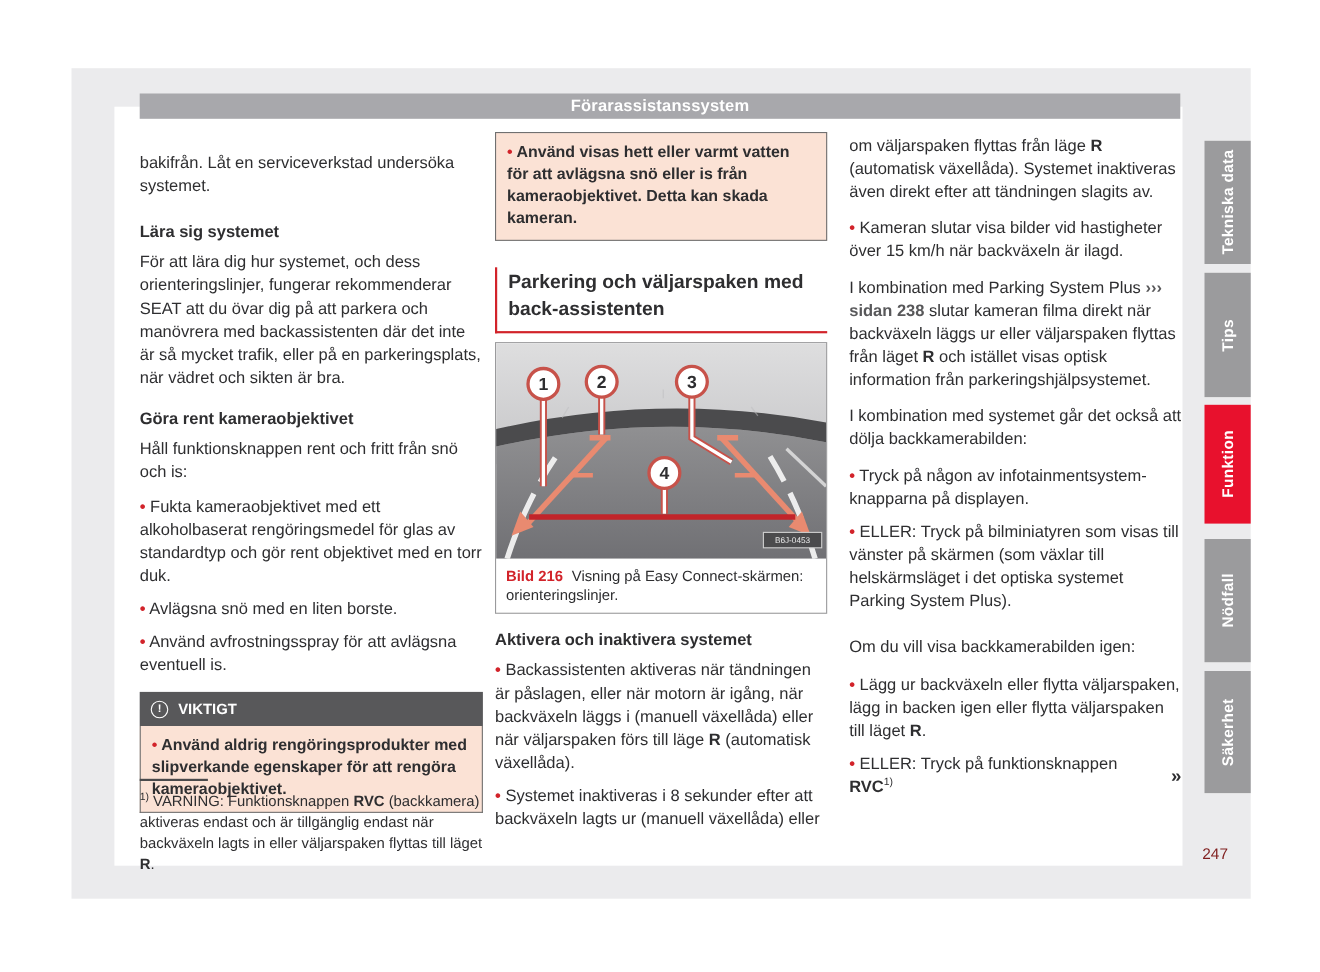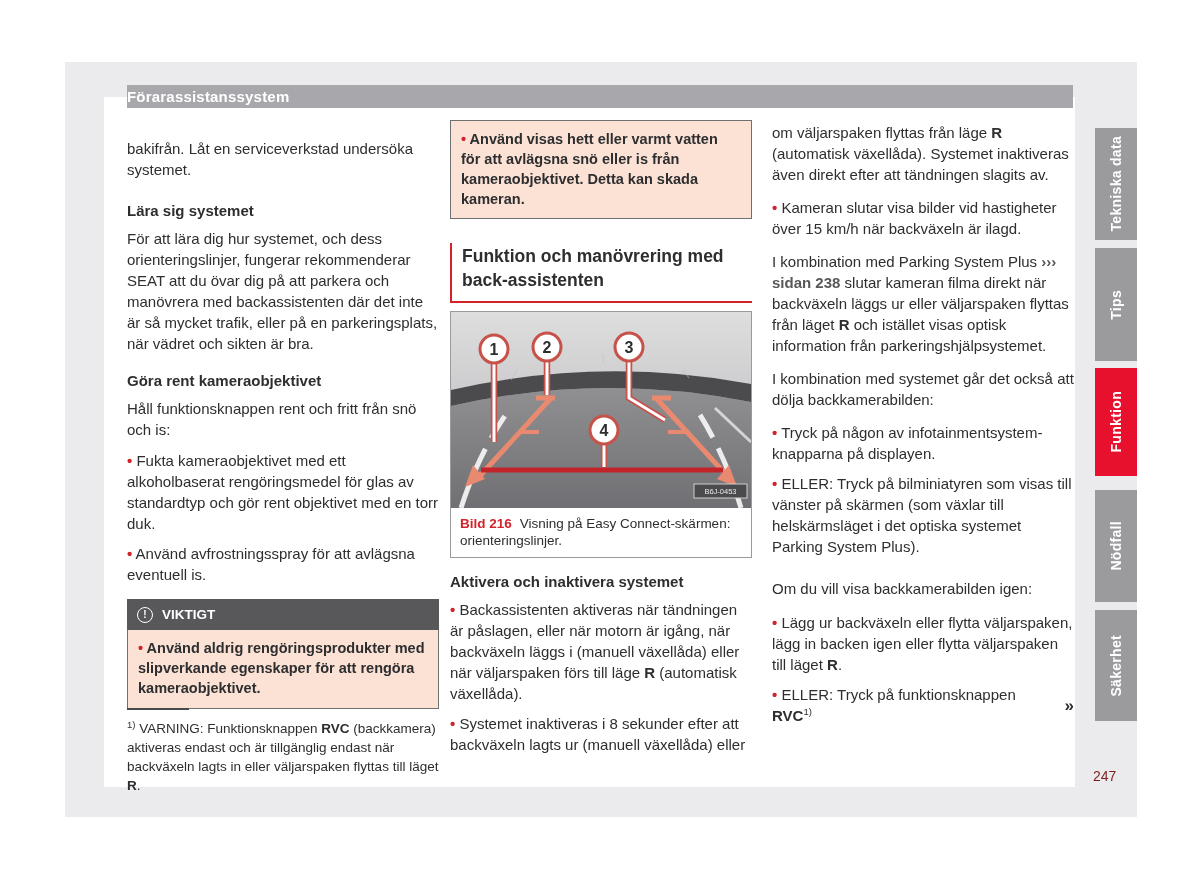--- a/index.html
+++ b/index.html
@@ -6,21 +6,21 @@
   body{
     width:1200px;height:884px;position:relative;background:#ffffff;
     font-family:"Liberation Sans", sans-serif;color:#2e2e30;
     -webkit-font-smoothing:antialiased;
   }
   .page-bg{position:absolute;left:65px;top:62px;width:1072px;height:755px;background:#ebebed;}
   .content{position:absolute;left:104px;top:97px;width:971px;height:690px;background:#ffffff;}
   .header-bar{
     position:absolute;left:127px;top:85px;width:946px;height:23px;
     background:#a8a8ac;color:#fff;font-weight:bold;font-size:15px;
-    text-align:left;line-height:23px;letter-spacing:.2px;
+    text-align:center;line-height:23px;letter-spacing:.2px;
   }
   .col{position:absolute;font-size:15px;line-height:21px;}
   .col1{left:127px;top:138px;width:312px;}
   .col2{left:450px;top:120px;width:302px;}
   .col3{left:772px;top:122px;width:302px;}
   p{margin:0 0 12px 0;}
   .runin{font-weight:bold;margin:16px 0 7px 0;}
   .dot{color:#d2232a;font-weight:bold;}
   .bullet{margin:0 0 9px 0;}
   b,.b{font-weight:bold;}
@@ -82,20 +82,21 @@
   <span>Förarassistanssystem</span>
 </div>
 
 <div class="col col1">
   <p style="margin-bottom:20px">bakifrån. Låt en serviceverkstad undersöka systemet.</p>
   <div class="runin" style="margin-top:0">Lära sig systemet</div>
   <p>För att lära dig hur systemet, och dess orienteringslinjer, fungerar rekommenderar SEAT att du övar dig på att parkera och manövrera med backassistenten där det inte är så mycket trafik, eller på en parkeringsplats, när vädret och sikten är bra.</p>
   <div class="runin">Göra rent kameraobjektivet</div>
   <p style="margin-bottom:10px">Håll funktionsknappen rent och fritt från snö och is:</p>
   <p class="bullet"><span class="dot">•</span> <span>Fukta kameraobjektivet med ett alkoholbaserat rengöringsmedel för glas av standardtyp och gör rent objektivet med en torr duk.</span></p>
+  <p class="bullet"><span class="dot">•</span> <span>Avlägsna snö med en liten borste.</span></p>
   <p class="bullet"><span class="dot">•</span> <span>Använd avfrostningsspray för att avlägsna eventuell is.</span></p>
 
   <div class="impbox">
     <div class="imp-header">
       <span class="imp-icon">!</span>
       <span>VIKTIGT</span>
     </div>
     <div class="imp-body">
       <span class="dot">•</span> <span>Använd aldrig rengöringsprodukter med slipverkande egenskaper för att rengöra kameraobjektivet.</span>
     </div>
@@ -105,21 +106,21 @@
 <div class="footnote">
   <div class="footnote-rule"></div>
   <div><sup>1)</sup><span> VARNING: Funktionsknappen </span><span class="b">RVC</span><span> (backkamera) aktiveras endast och är tillgänglig endast när backväxeln lagts in eller väljarspaken flyttas till läget </span><span class="b">R</span><span>.</span></div>
 </div>
 
 <div class="col col2">
   <div class="warnbox">
     <span class="dot">•</span> <span>Använd visas hett eller varmt vatten för att avlägsna snö eller is från kameraobjektivet. Detta kan skada kameran.</span>
   </div>
 
-  <div class="section-title">Funktion och manövrering med back-assistenten</div>
+  <div class="section-title">Parkering och väljarspaken med back-assistenten</div>
 
   <div class="figure">
     <svg width="300" height="196" viewBox="0 0 300 196">
       <defs>
         <linearGradient id="sky" x1="0" y1="0" x2="0" y2="1">
           <stop offset="0" stop-color="#dededf"></stop>
             <stop offset="1" stop-color="#c6c6c8"></stop>
         </linearGradient>
         <linearGradient id="road" x1="0" y1="0" x2="0" y2="1">
           <stop offset="0" stop-color="#909092"></stop>

